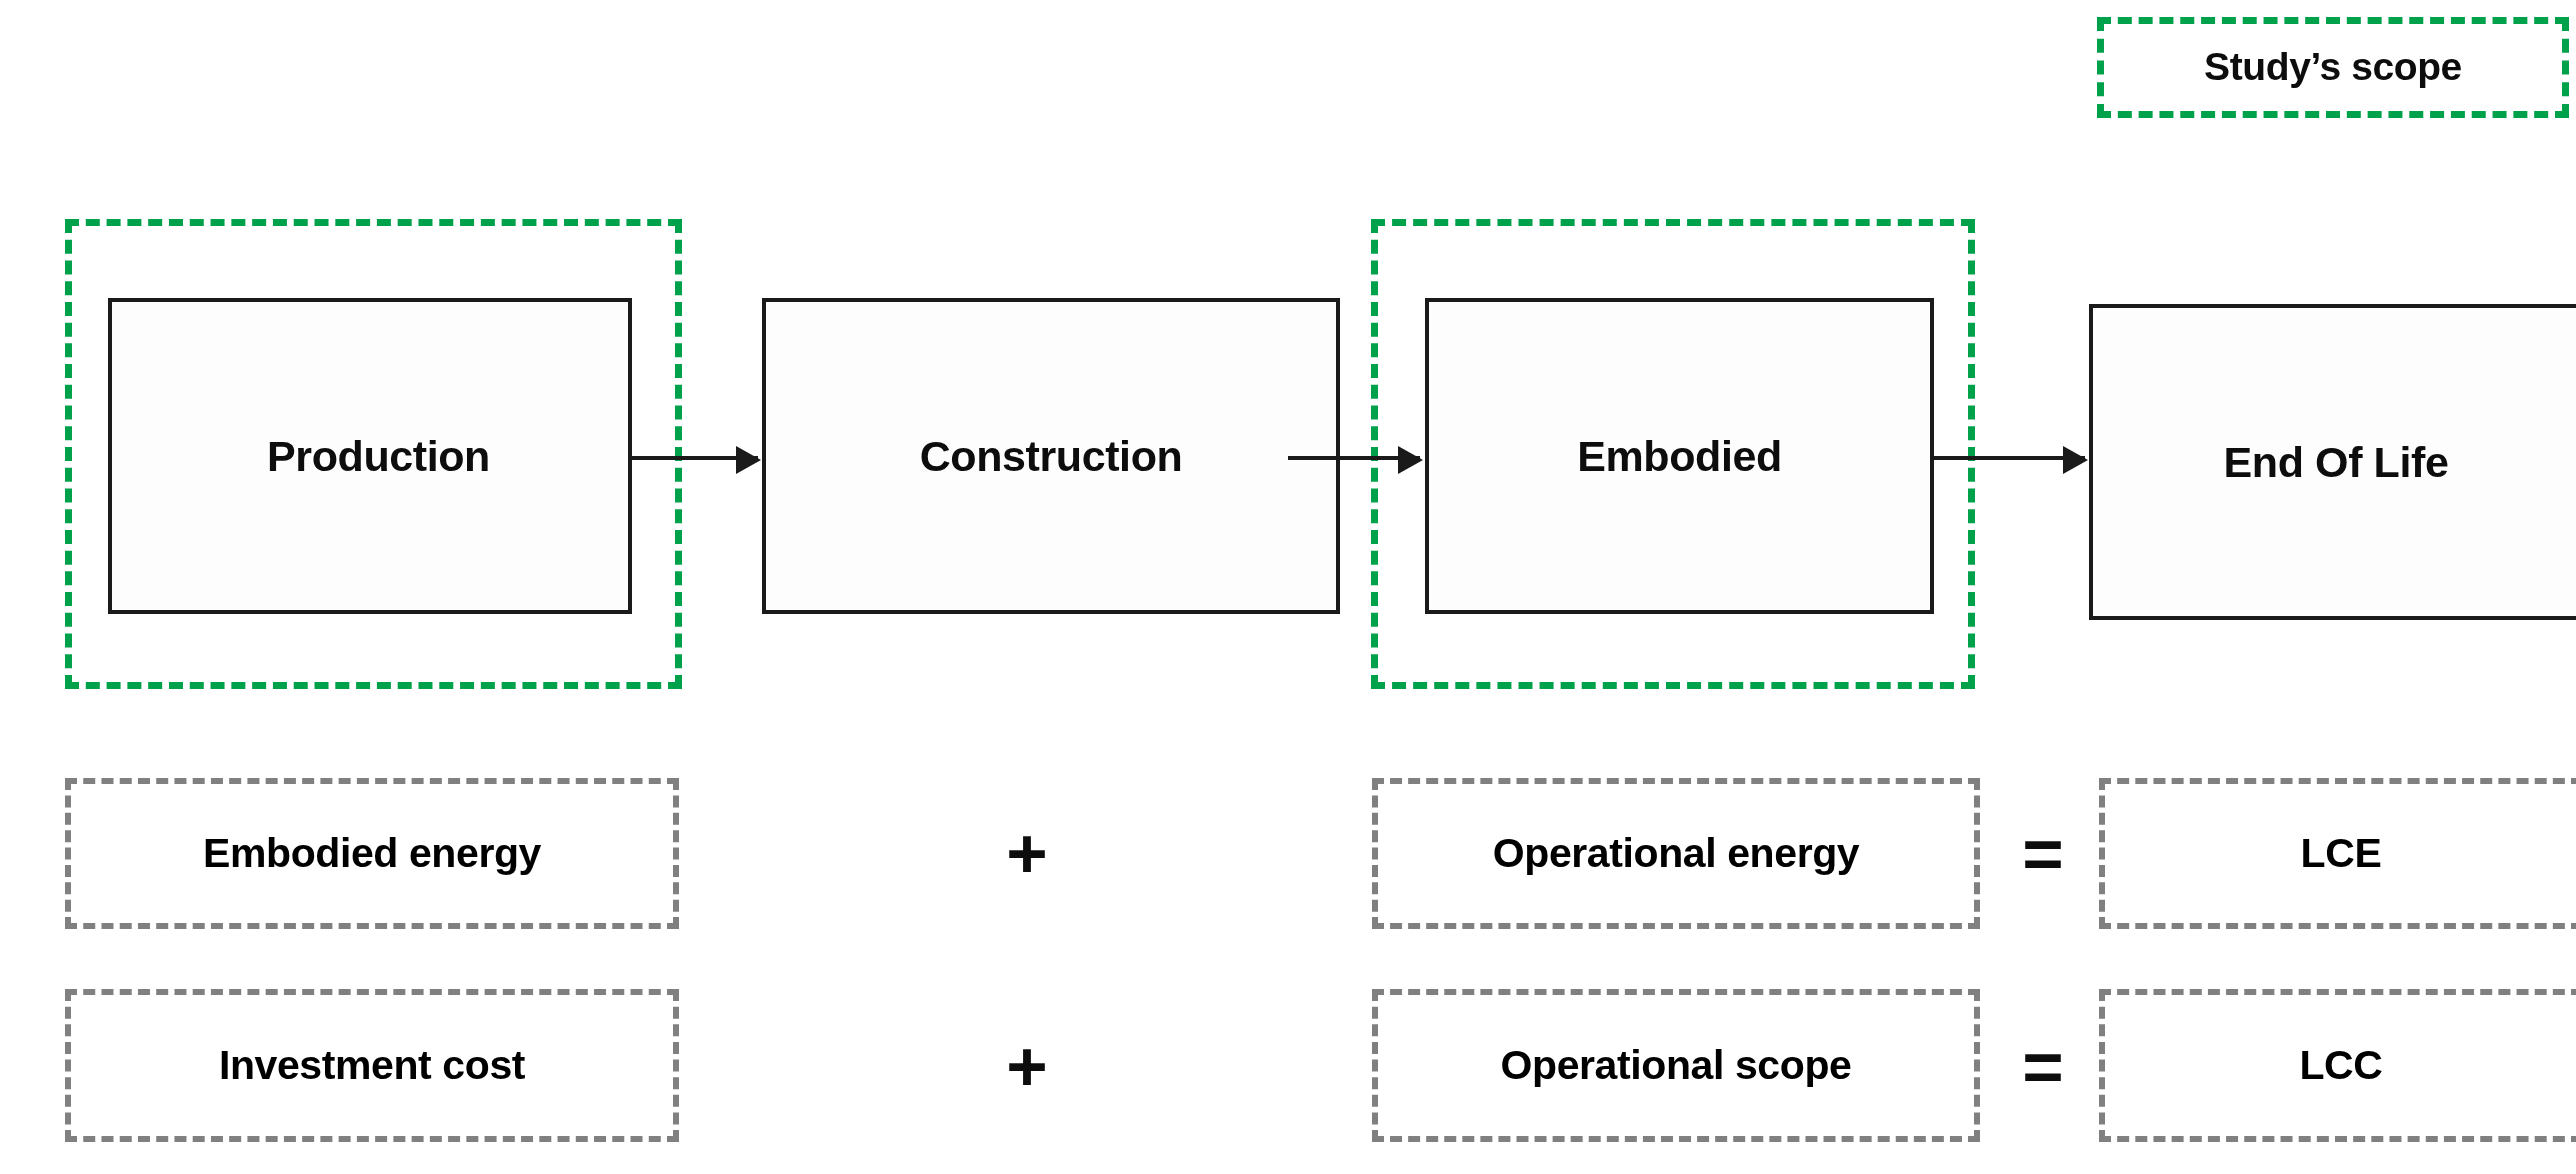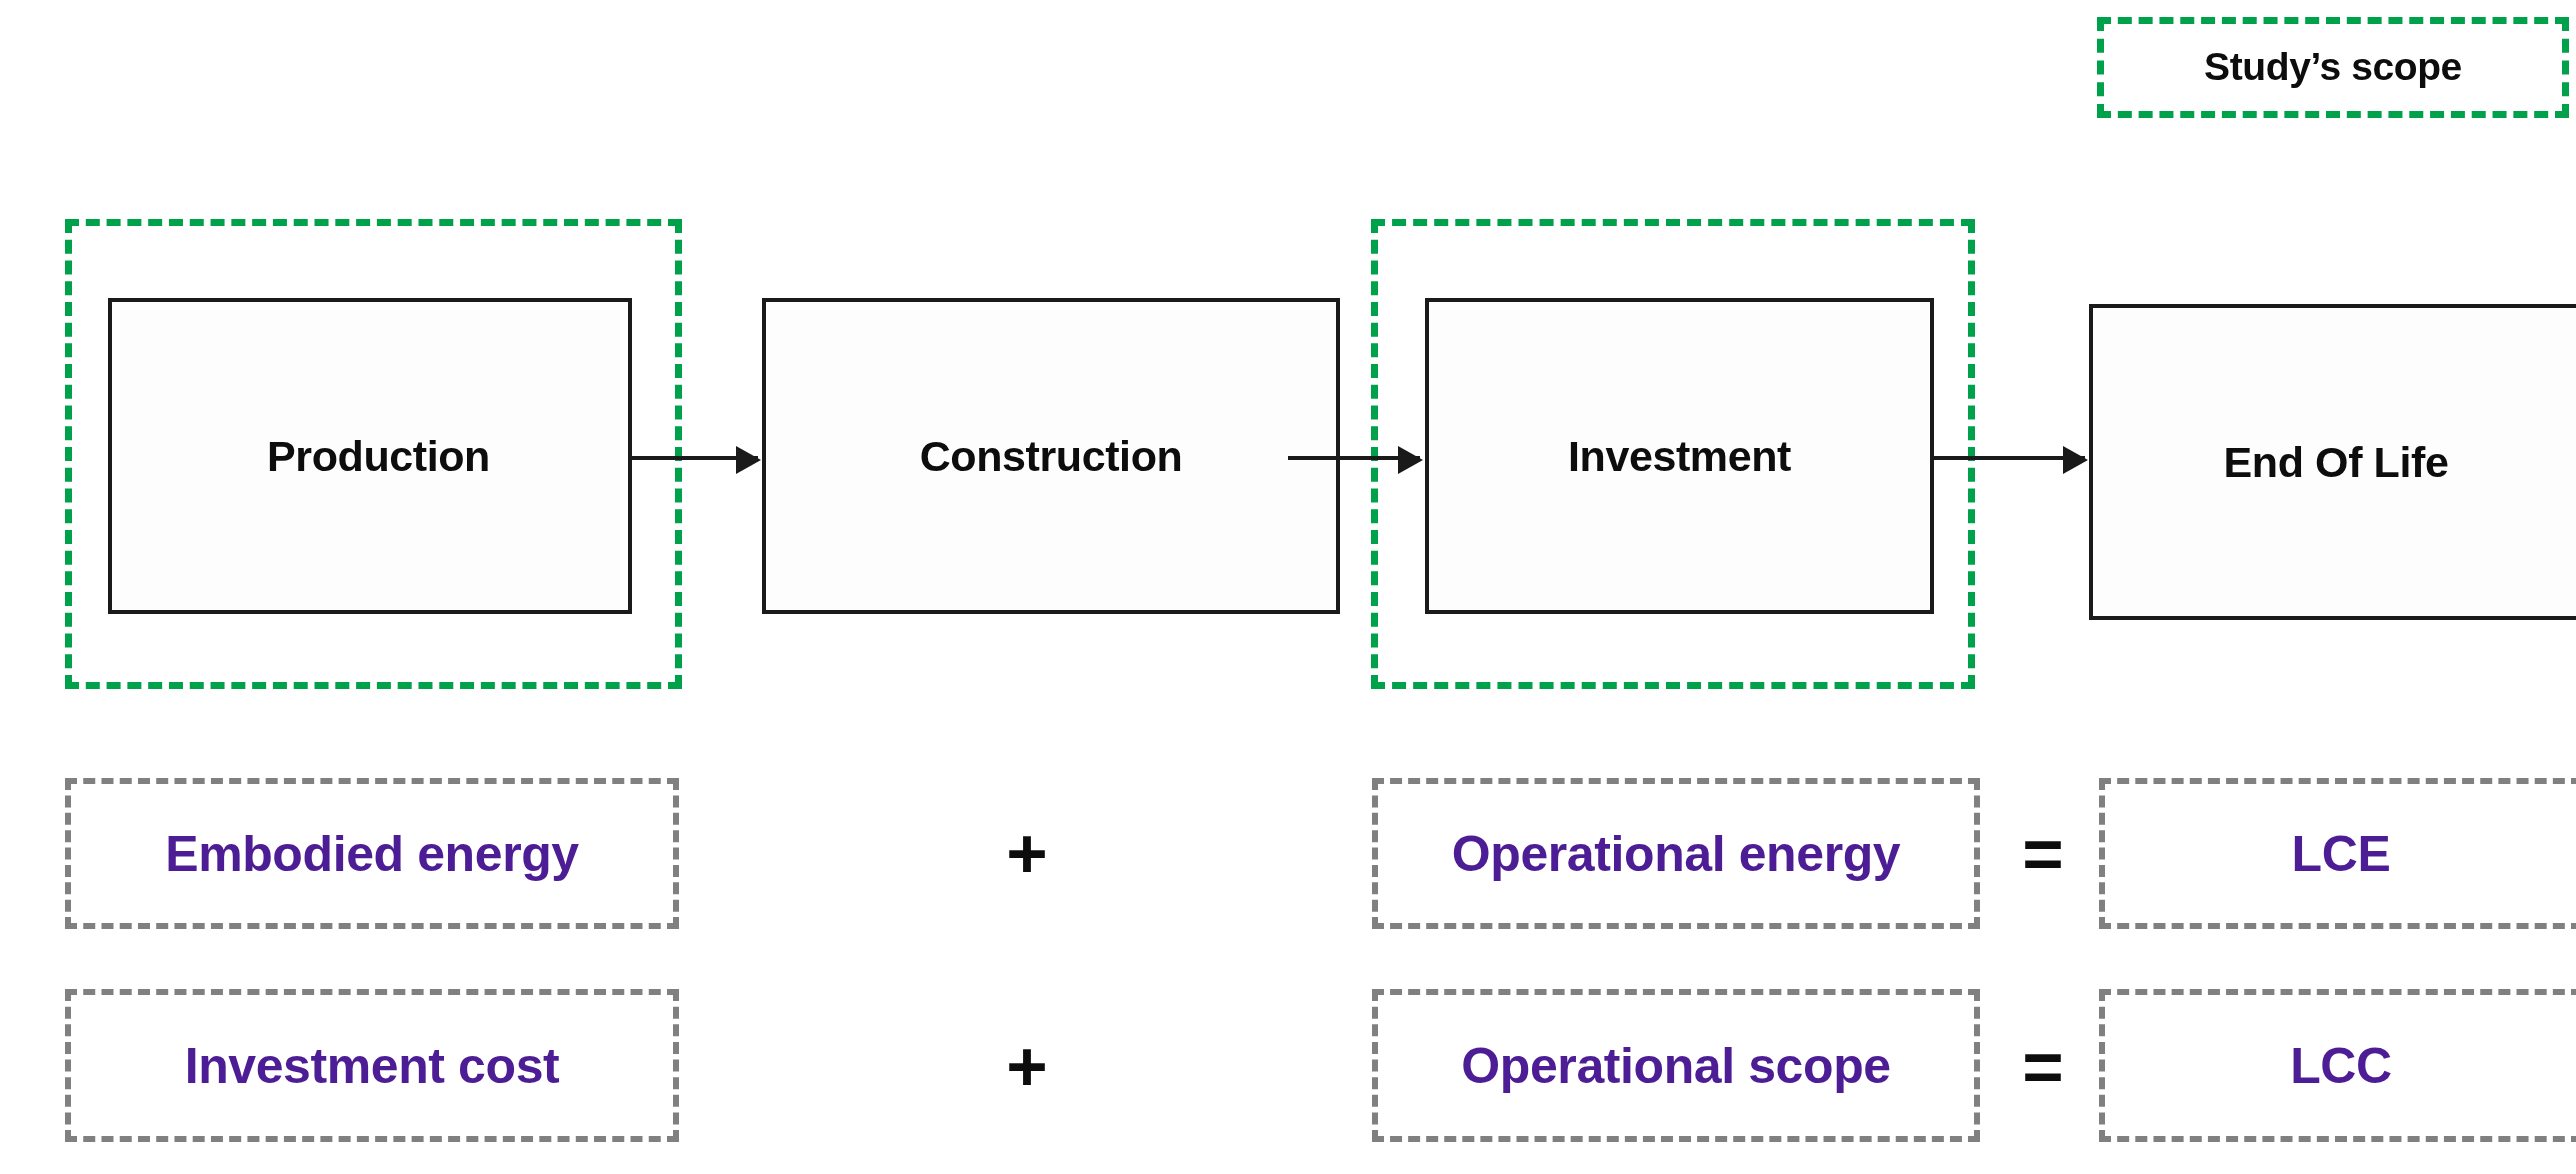--- a/index.html
+++ b/index.html
@@ -83,23 +83,23 @@
   .metric-box {
     position: absolute;
     border: 6.6px dashed #808080;
     box-sizing: border-box;
     background: transparent;
     display: flex;
     align-items: center;
     justify-content: center;
   }
   .metric-label {
-    font-size: 50px;
+    font-size: 41px;
     font-weight: bold;
-    color: #4c1d95;
+    color: #000000;
     letter-spacing: -0.4px;
     white-space: nowrap;
     text-align: right;
   }
   .metric-label.result {
     font-weight: bold;
   }
 
   
   .operator {
@@ -135,21 +135,21 @@
 
   <div class="arrow" style="left:594px; top:456px; width:126px;"></div>
 
   <div class="stage-box" style="left:724px; top:298px; width:578px; height:316px;">
     <span class="stage-label">Construction</span>
   </div>
 
   <div class="arrow" style="left:1250px; top:456px; width:132px;"></div>
 
   <div class="stage-box" style="left:1387px; top:298px; width:509px; height:316px;">
-    <span class="stage-label">Investment</span>
+    <span class="stage-label">Embodied</span>
   </div>
 
   <div class="arrow" style="left:1896px; top:456px; width:151px;"></div>
 
   <div class="stage-box" style="left:2051px; top:304px; width:494px; height:316px;">
     <span class="stage-label">End Of Life</span>
   </div>
 
   <div class="metric-box" style="left:27px; top:778px; width:614px; height:151px;">
     <span class="metric-label">Embodied energy</span>

